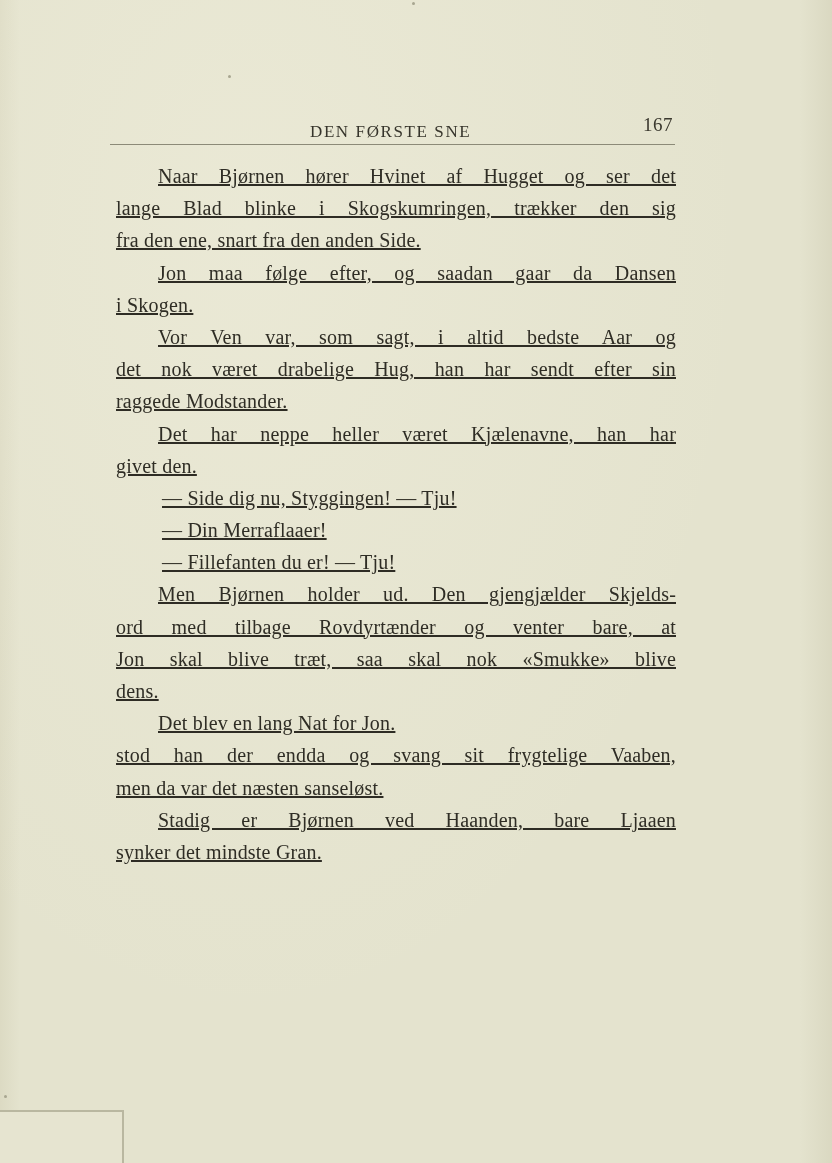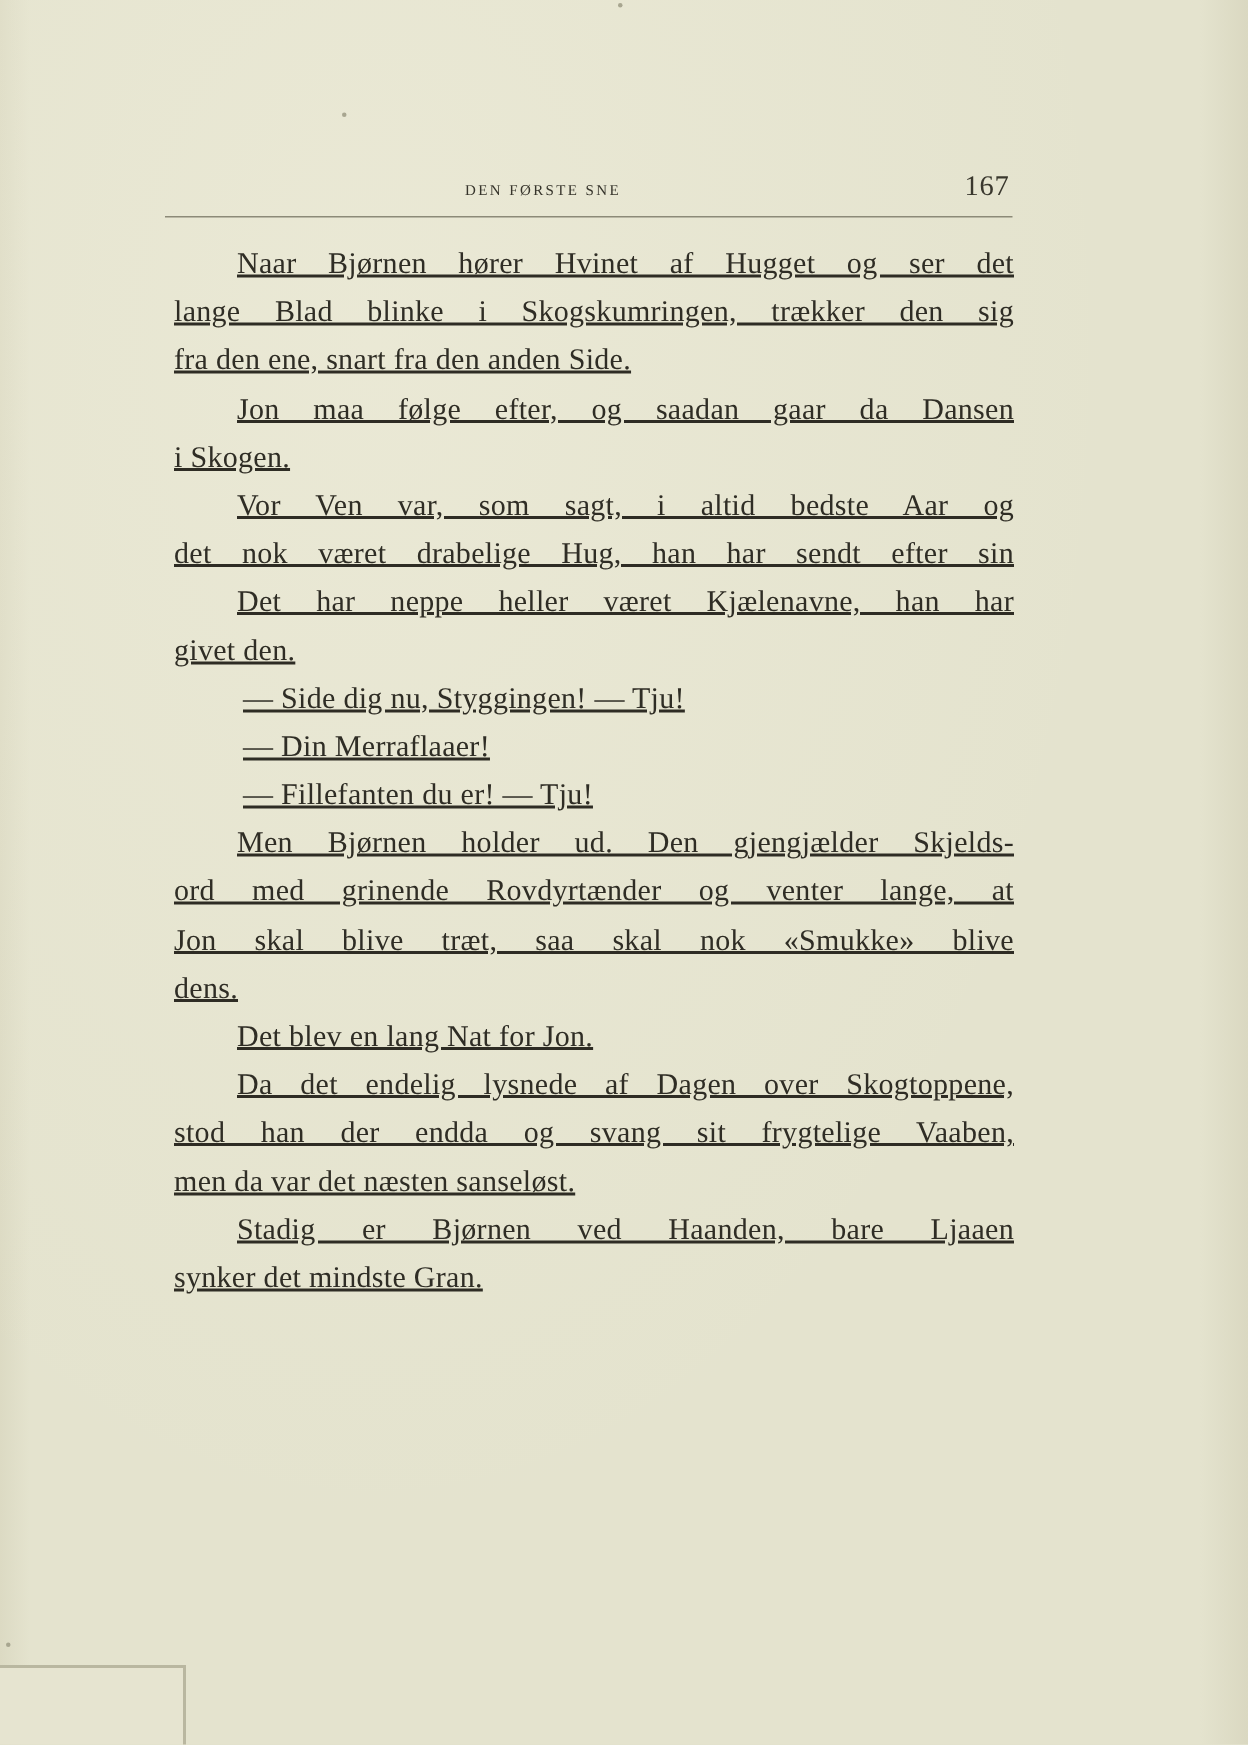--- a/index.html
+++ b/index.html
@@ -27,21 +27,21 @@
       position: absolute;
       left: 110px;
       top: 110px;
       width: 565px;
       height: 34px;
     }
     .running-title {
       position: absolute;
       left: 200px;
       top: 12px;
-      font-size: 10px;
+      font-size: 17px;
       letter-spacing: 1.6px;
       color: #36342b;
     }
     .page-number {
       position: absolute;
       right: 2px;
       top: 4px;
       font-size: 19px;
       color: #3a382e;
       letter-spacing: 0.5px;
@@ -103,31 +103,31 @@
   </div>
 
   <div class="body-text">
     <div class="line indent">Naar Bjørnen hører Hvinet af Hugget og ser det</div>
     <div class="line">lange Blad blinke i Skogskumringen, trækker den sig</div>
     <div class="line last">fra den ene, snart fra den anden Side.</div>
     <div class="line indent">Jon maa følge efter, og saadan gaar da Dansen</div>
     <div class="line last">i Skogen.</div>
     <div class="line indent">Vor Ven var, som sagt, i altid bedste Aar og</div>
     <div class="line">det nok været drabelige Hug, han har sendt efter sin</div>
+    <div class="line last">raggede Modstander.</div>
     <div class="line indent">Det har neppe heller været Kjælenavne, han har</div>
     <div class="line last">givet den.</div>
     <div class="line dialog">— Side dig nu, Styggingen! — Tju!</div>
     <div class="line dialog">— Din Merraflaaer!</div>
     <div class="line dialog">— Fillefanten du er! — Tju!</div>
     <div class="line indent">Men Bjørnen holder ud. Den gjengjælder Skjelds-</div>
-    <div class="line">ord med grinende Rovdyrtænder og venter lange, at</div>
+    <div class="line">ord med tilbage Rovdyrtænder og venter bare, at</div>
     <div class="line">Jon skal blive træt, saa skal nok «Smukke» blive</div>
     <div class="line last">dens.</div>
     <div class="line indent last">Det blev en lang Nat for Jon.</div>
-    <div class="line indent">Da det endelig lysnede af Dagen over Skogtoppene,</div>
     <div class="line">stod han der endda og svang sit frygtelige Vaaben,</div>
     <div class="line last">men da var det næsten sanseløst.</div>
     <div class="line indent">Stadig er Bjørnen ved Haanden, bare Ljaaen</div>
     <div class="line last">synker det mindste Gran.</div>
   </div>
 
   <div class="corner-box"></div>
   <div class="speck" style="left:4px; top:1095px;"></div>
   <div class="speck" style="left:412px; top:2px;"></div>
   <div class="speck" style="left:228px; top:75px;"></div>

